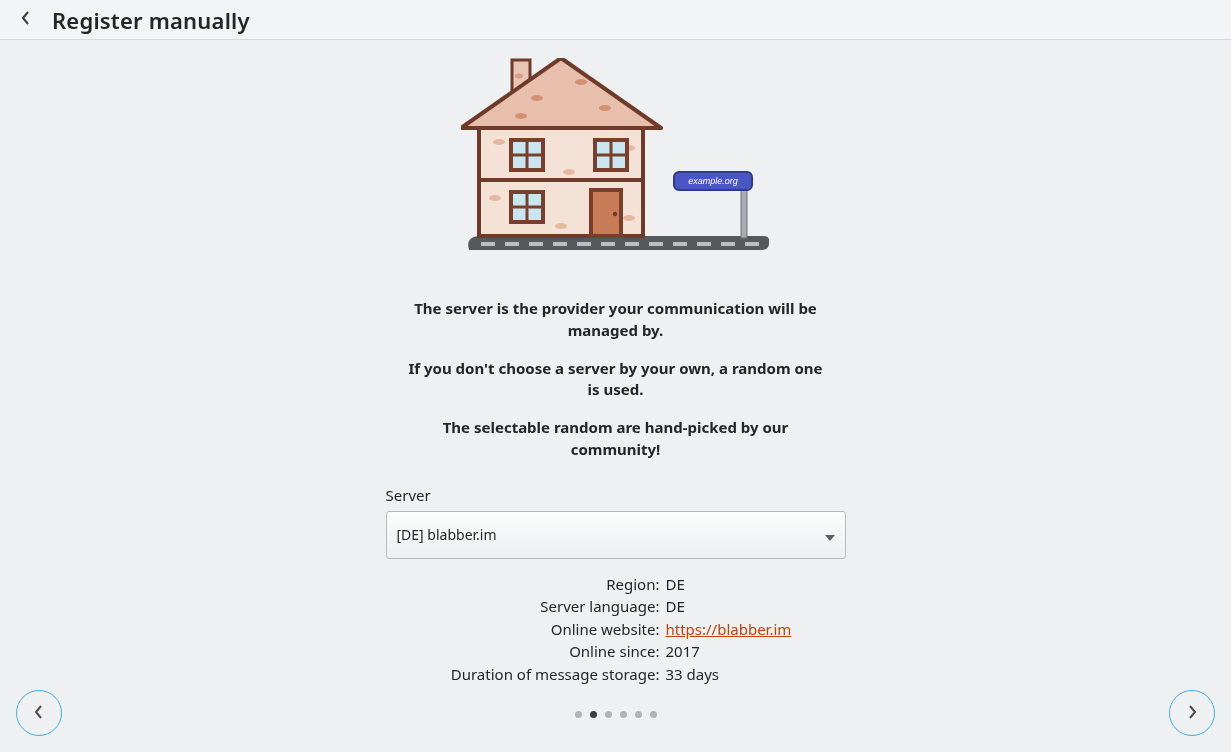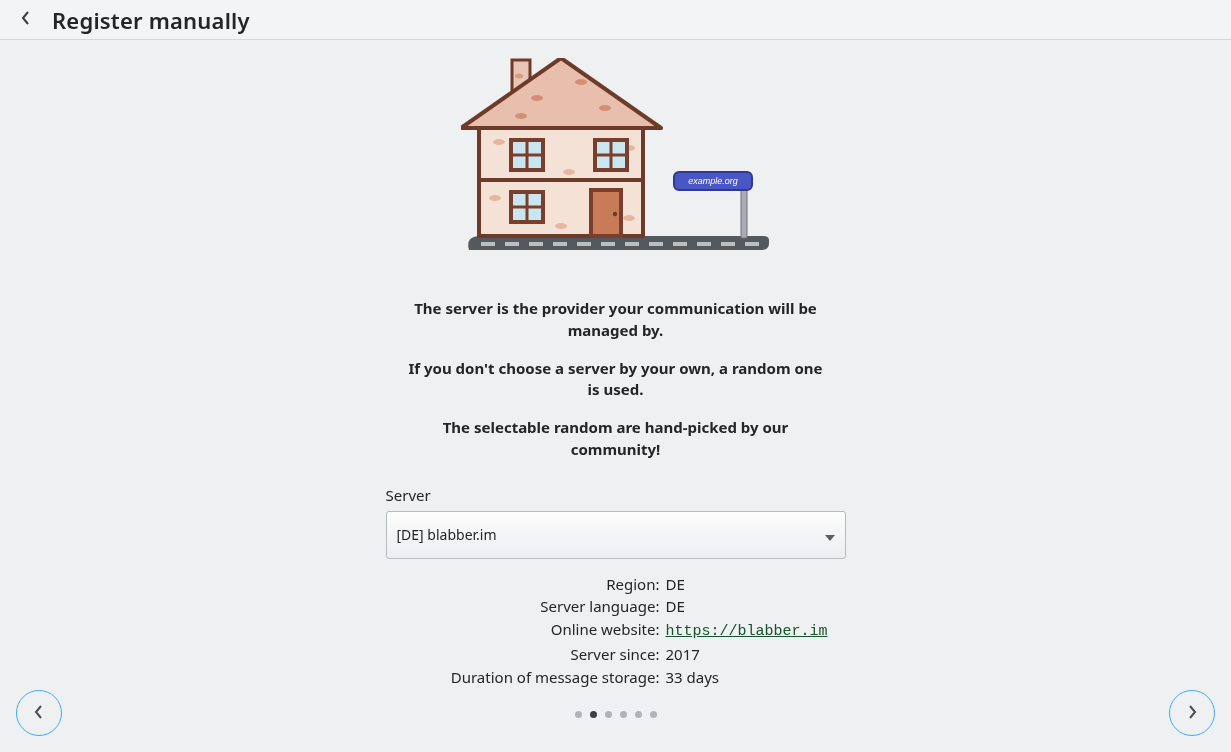--- a/index.html
+++ b/index.html
@@ -28,21 +28,21 @@
   .server-select { width: 100%; height: 48px; border: 1px solid #b8bbbe; border-radius: 3px; background: linear-gradient(#fcfcfc, #eceef0); display: flex; align-items: center; padding: 0 10px; cursor: pointer; position: relative; }
   .server-select .sel-text { font-size: 14px; color: #232627; flex: 1; }
   .server-select .chev { margin-left: auto; }
   .server-select .chev svg { width: 10px; height: 6px; }
 
   
   .details { margin-top: 14px; font-size: 15px; }
   .details .row { display: flex; justify-content: center; align-items: baseline; gap: 6px; line-height: 1.5; }
   .details .row .k { text-align: right; min-width: 270px; }
   .details .row .v { text-align: left; min-width: 176px; }
-  .details a { color: #14532d; text-decoration: underline; font-family: Liberation Mono, monospace; }
+  .details a { color: #c2410c; text-decoration: underline; }
 
   
   .dots { position: absolute; left: 50%; transform: translateX(-50%); bottom: 34px; display: flex; gap: 8px; }
   .dots .dot { width: 7px; height: 7px; border-radius: 50%; background: #b0b3b6; }
   .dots .dot.active { background: #3b3e40; }
 
   
   .nav-circle { position: absolute; bottom: 16px; width: 46px; height: 46px; border-radius: 50%; border: 1.5px solid #3daee9; background: #eff0f1; display: flex; align-items: center; justify-content: center; cursor: pointer; }
   .nav-circle svg { width: 12px; height: 16px; stroke: #4d4d4d; }
   .nav-prev { left: 16px; }
@@ -145,21 +145,21 @@
         </div>
         <div class="row">
           <span class="k">Server language:</span>
           <span class="v">DE</span>
         </div>
         <div class="row">
           <span class="k">Online website:</span>
           <span class="v"><a href="#">https://blabber.im</a></span>
         </div>
         <div class="row">
-          <span class="k">Server since:</span>
+          <span class="k">Online since:</span>
           <span class="v">2017</span>
         </div>
         <div class="row">
           <span class="k">Duration of message storage:</span>
           <span class="v">33 days</span>
         </div>
       </div>
     </div>
 
   </div>

